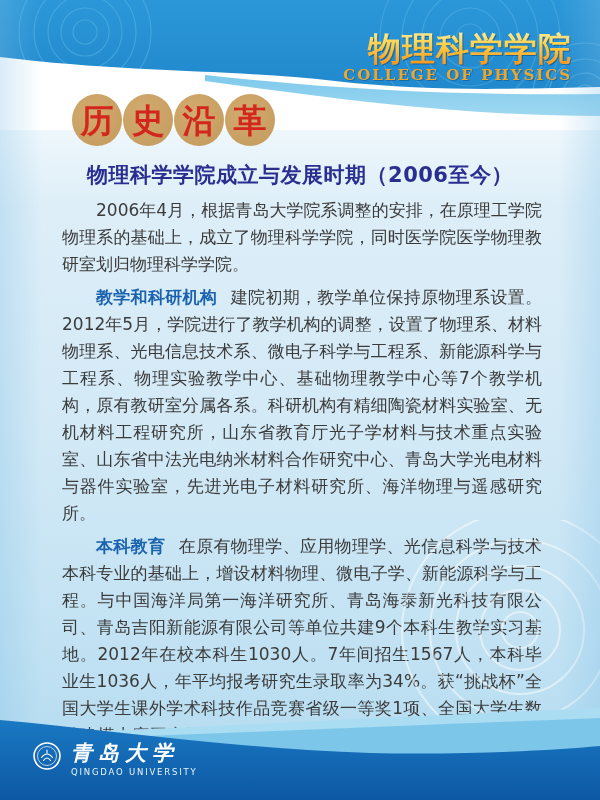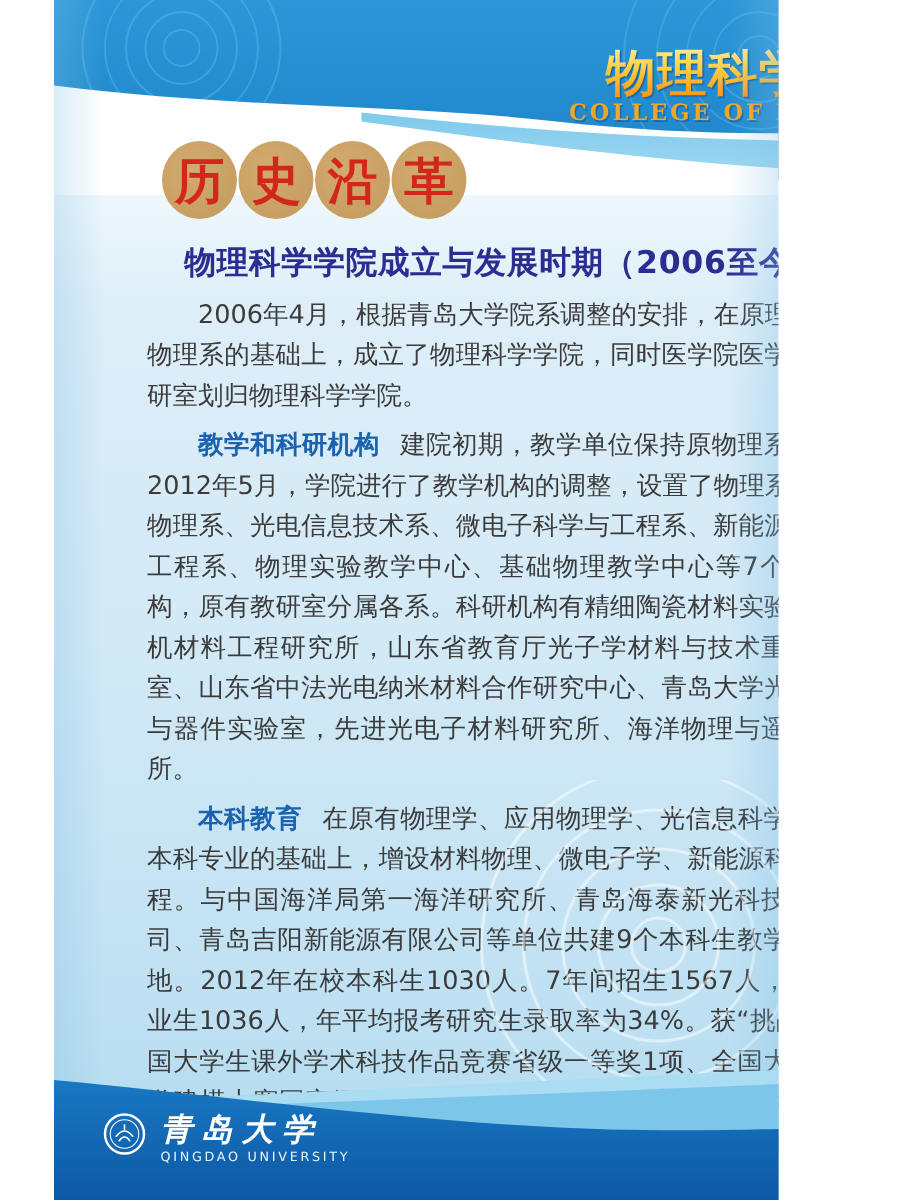--- a/index.html
+++ b/index.html
@@ -3,26 +3,25 @@
 <meta charset="utf-8">
 <style>
   * { margin: 0; padding: 0; box-sizing: border-box; }
   html,body { width: 600px; height: 800px; }
   body {
     font-family: "DejaVu Sans", "Liberation Sans", sans-serif;
     overflow: hidden;
   }
   .poster {
     position: relative;
-    width: 483px; height: 800px;
+    width: 600px; height: 800px;
     background: linear-gradient(180deg,
       #ffffff 0%, #f4fafd 13%, #ddeef8 26%,
       #d2e9f6 55%, #c2e2f3 80%, #b5dcf0 95%);
     overflow: hidden;
-    margin-left: 36px;
   }
   .edge-tint {
     position: absolute; inset: 0; pointer-events: none;
     background: linear-gradient(90deg,
       rgba(130,192,230,.30) 0%, rgba(130,192,230,0) 7%,
       rgba(130,192,230,0) 93%, rgba(130,192,230,.30) 100%);
   }
   svg.band { position: absolute; left: 0; display: block; }
   .header-band { top: 0; }
   .footer-band { bottom: 0; }

